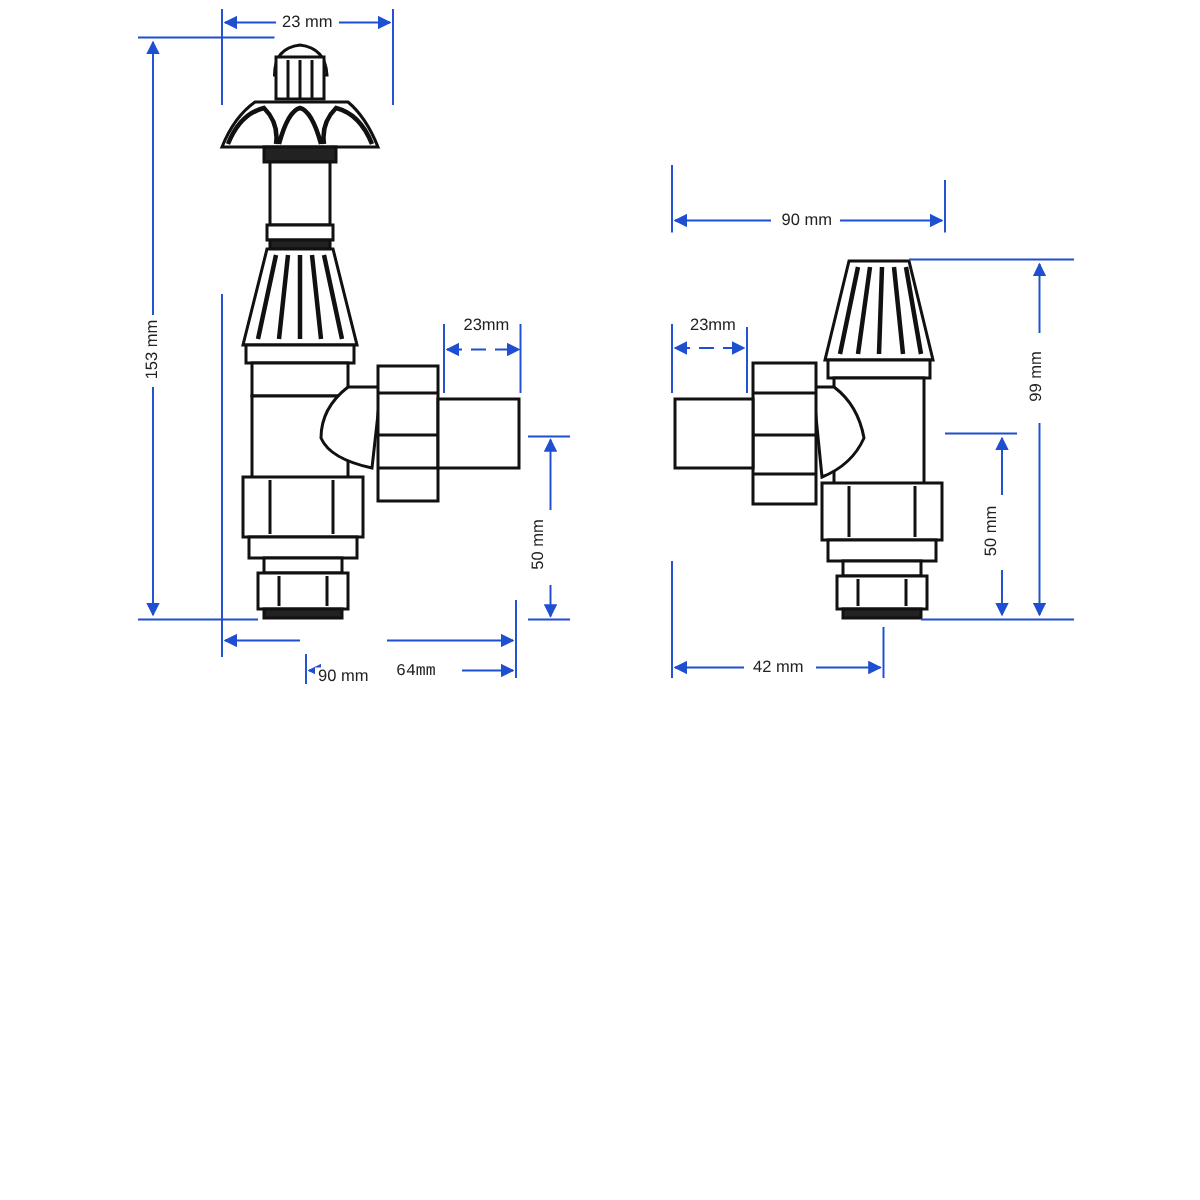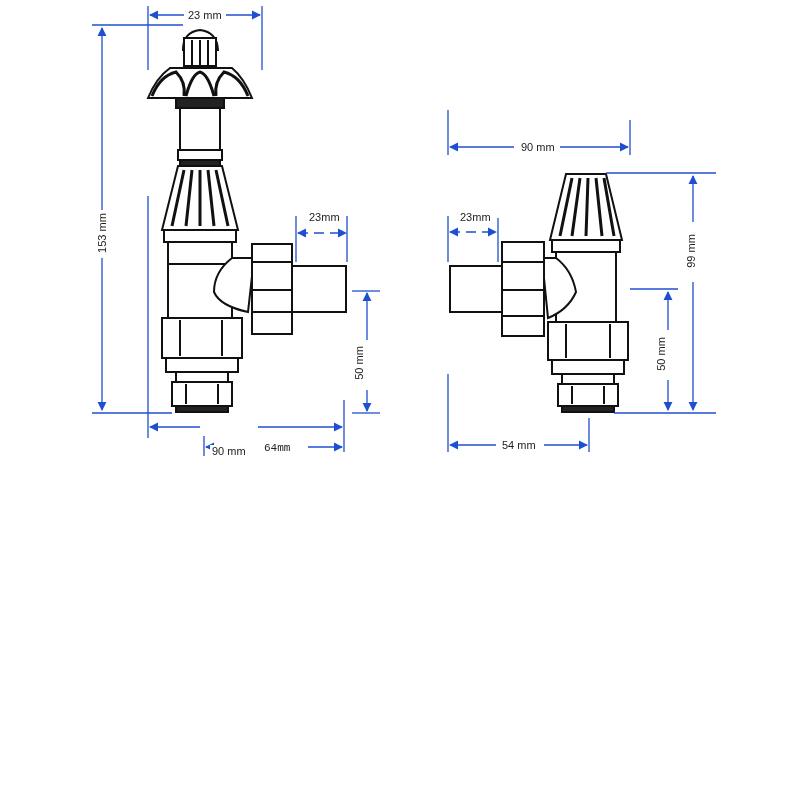--- a/index.html
+++ b/index.html
@@ -137,13 +137,13 @@
 <div class="dim-label vert" style="left:80px; top:227px;">153 mm</div>
 <div class="dim-label" style="left:307px; top:211px;">23mm</div>
 <div class="dim-label vert" style="left:340px; top:357px;">50 mm</div>
 <div class="dim-label" style="left:210px; top:421px;margin-top:24px;">90 mm</div>
 <div class="dim-label" style="left:262px; top:442px;font-family:Liberation Mono, monospace;">64mm</div>
 
 <div class="dim-label" style="left:519px; top:141px;">90 mm</div>
 <div class="dim-label" style="left:458px; top:211px;">23mm</div>
 <div class="dim-label vert" style="left:672px; top:245px;">99 mm</div>
 <div class="dim-label vert" style="left:642px; top:348px;">50 mm</div>
-<div class="dim-label" style="left:500px; top:439px;">54 mm</div>
+<div class="dim-label" style="left:500px; top:439px;">42 mm</div>
 
 </body></html>

